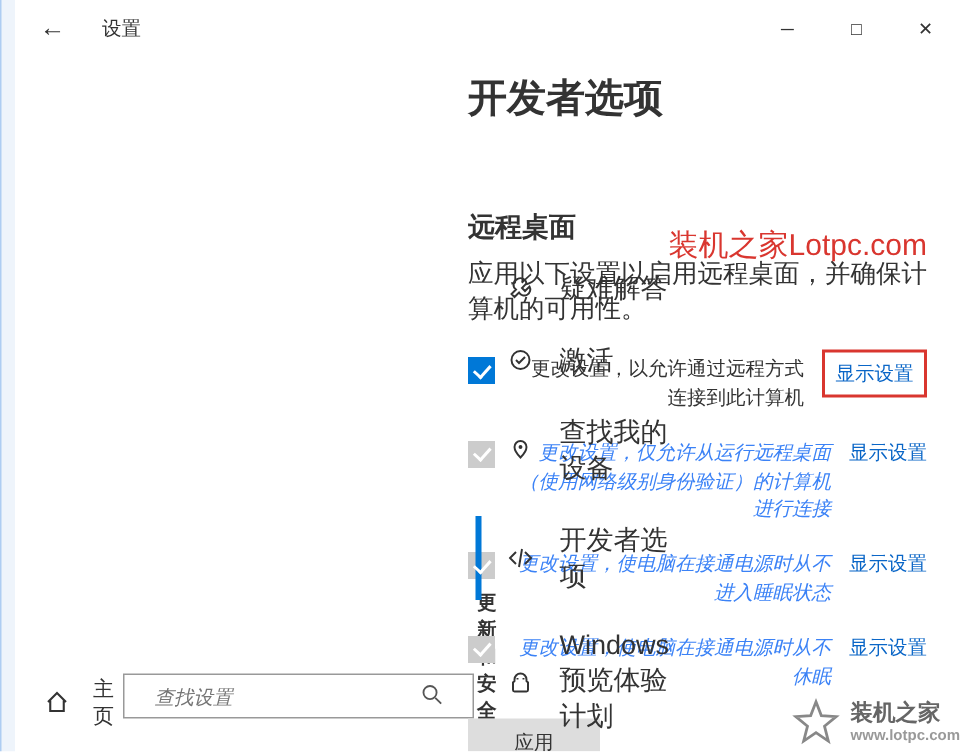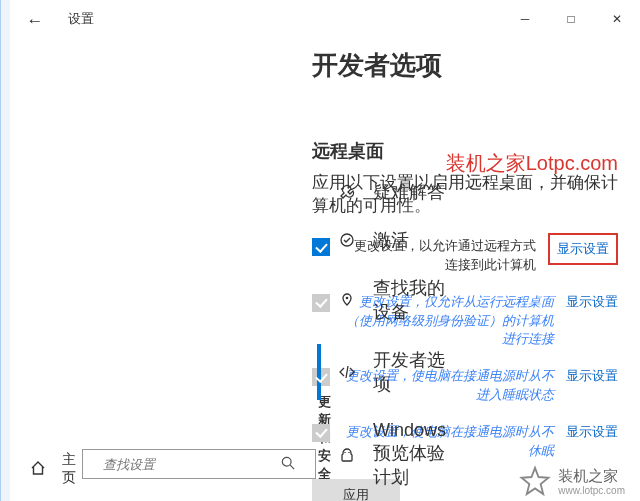--- a/index.html
+++ b/index.html
@@ -201,26 +201,27 @@
     border: none;
     font-size: 13px;
     color: #333;
     display: flex;
     align-items: center;
     justify-content: center;
     cursor: pointer;
   }
   .star-watermark {
     position: absolute;
-    right: 15px;
+    right: 0;
     bottom: 2px;
     display: flex;
     align-items: center;
     gap: 6px;
     pointer-events: none;
+    font-weight: bold;
   }
   .star-watermark svg { width: 34px; height: 34px; }
   .star-watermark .wm-text {
     font-size: 15px;
     color: #666;
     line-height: 1.1;
   }
   .star-watermark .wm-text .sub {
     font-size: 10px;
     color: #999;

